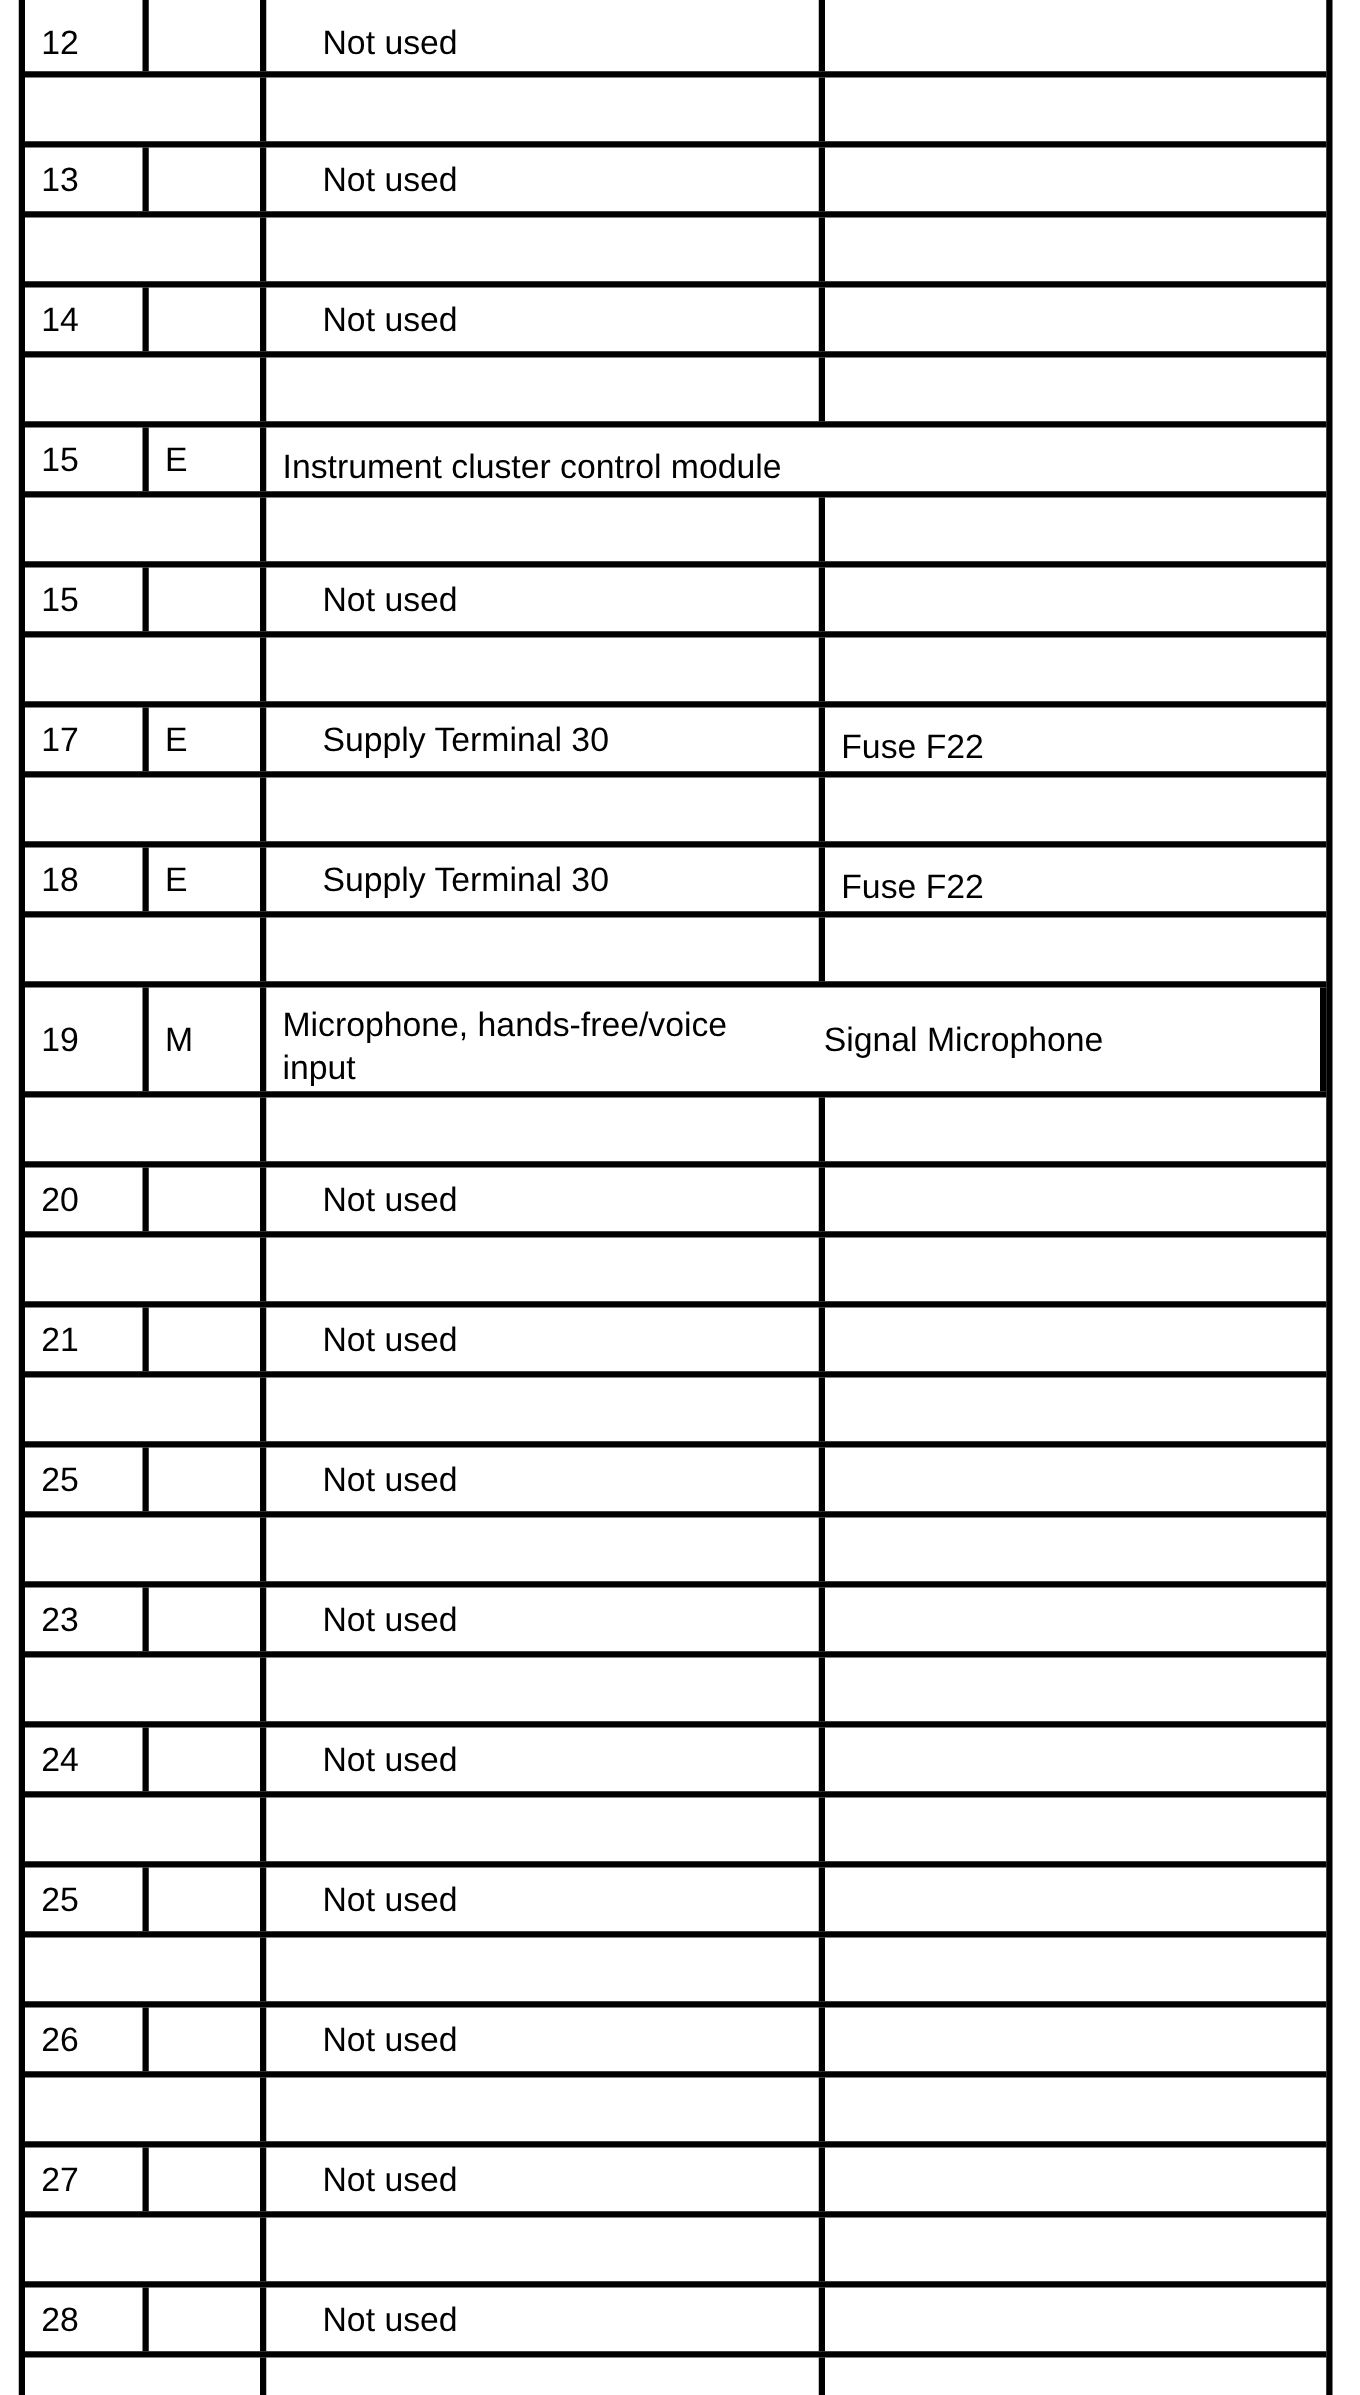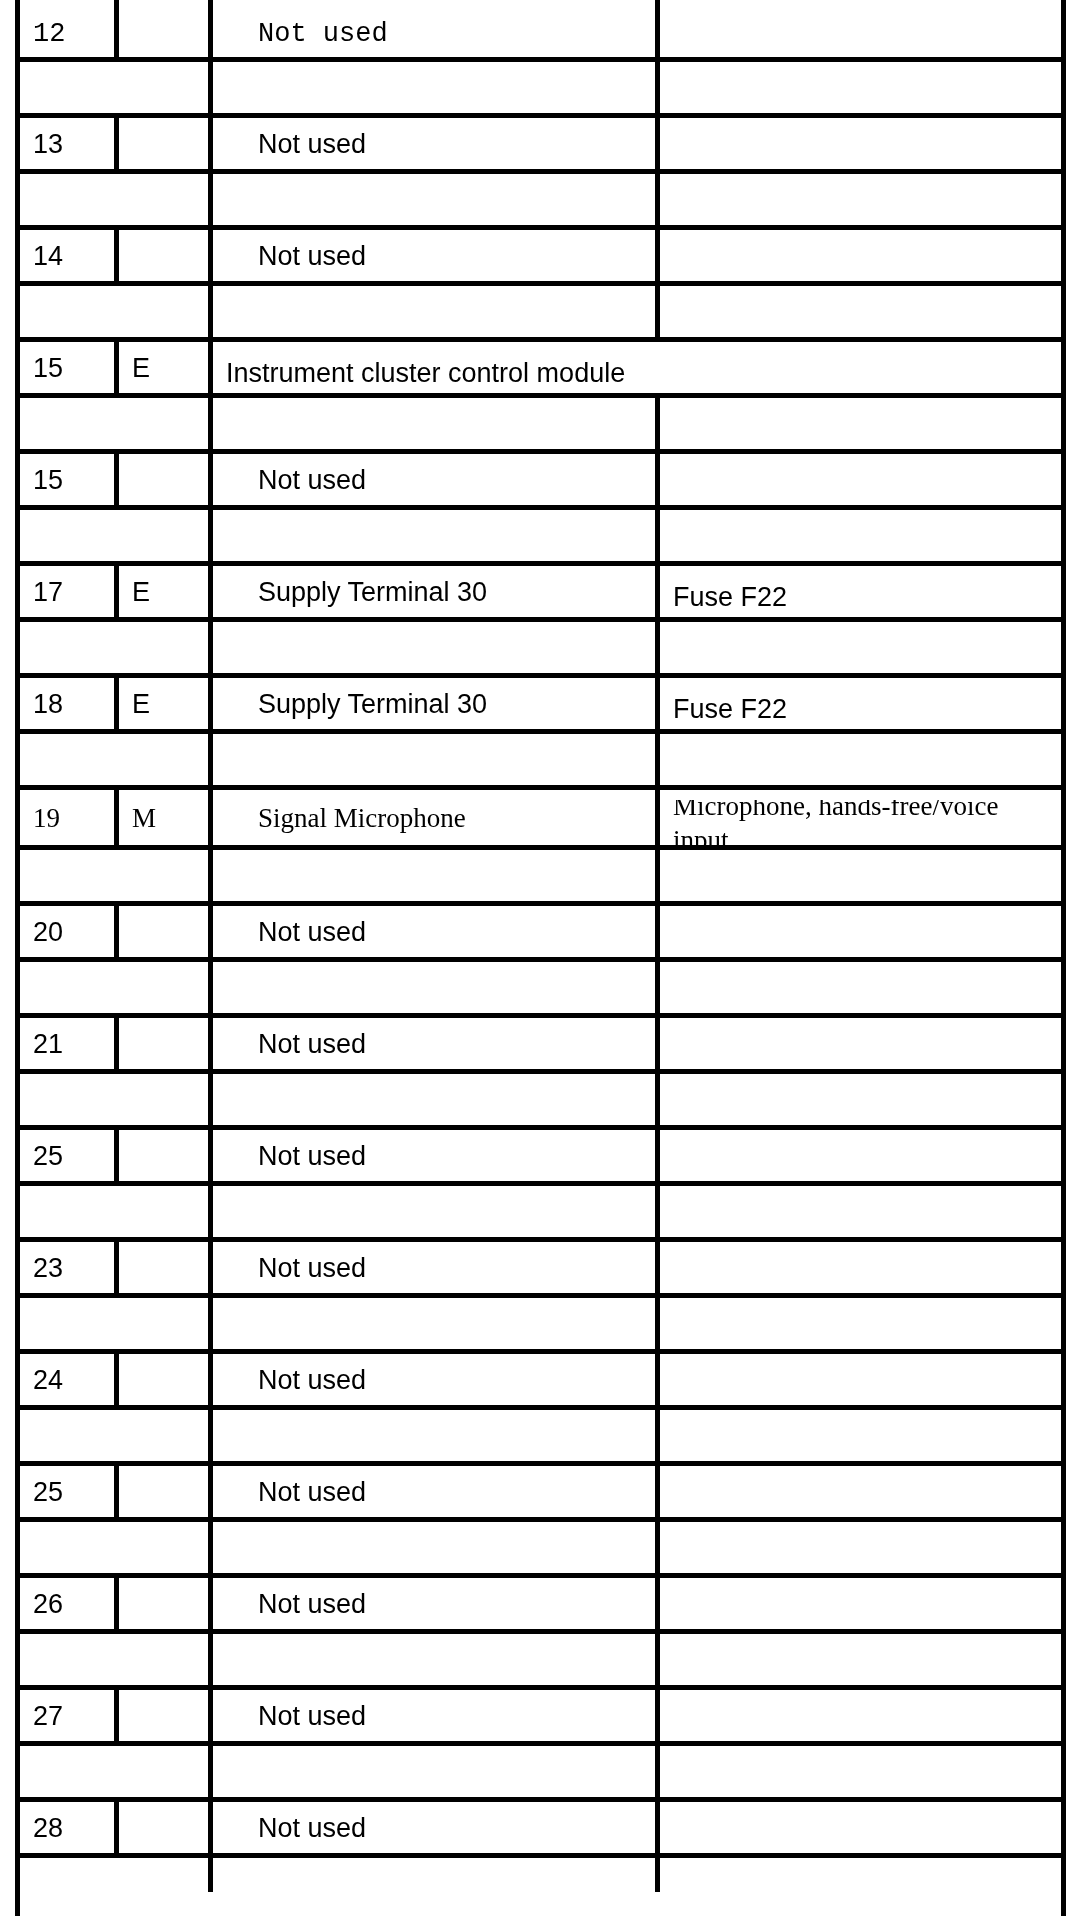--- a/index.html
+++ b/index.html
@@ -19,40 +19,40 @@
     border-left: 5px solid #000;
     border-right: 5px solid #000;
   }
   .row {
     display: flex;
     box-sizing: border-box;
     border-bottom: 5px solid #000;
   }
   .row.data { height: 56px; }
   .row.data.r-first { height: 62px; }   
-  .row.data.r-tall { height: 60px; font-family: Liberation Serif, serif; }    
+  .row.data.r-tall { height: 88px; }    
   .row.sp { height: 56px; }
   .row.sp.sp-last { height: 34px; border-bottom: none; } 
   .cell {
     box-sizing: border-box;
     display: flex;
     align-items: center;
     padding-left: 13px;
     padding-right: 10px;
     font-size: 27px;
     line-height: 34px;
     overflow: hidden;
     white-space: normal;
   }
   .c1  { width: 99px;  border-right: 5px solid #000; }
   .c2  { width: 94px;  border-right: 5px solid #000; }
   .c3  { width: 415px; border-right: 5px solid #000; margin-left: 32px; }
   .c4  { flex: 1; margin-top: 10px; }
   .c12 { width: 193px; border-right: 5px solid #000; } 
-  .r-first .cell { padding-top: 10px; font-family: Liberation Mono, monospace; } 
+  .r-first .cell { padding-top: 10px; } 
 </style>
 </head>
 <body>
 
 <div class="table-wrap">
 
   <div class="row-group">
     <div class="row data r-first">
       <div class="cell c1">12</div>
       <div class="cell c2"></div>
@@ -146,22 +146,22 @@
       <div class="cell c12"></div>
       <div class="cell c3"></div>
       <div class="cell c4"></div>
     </div>
   </div>
 
   <div class="row-group">
     <div class="row data r-tall">
       <div class="cell c1">19</div>
       <div class="cell c2">M</div>
+      <div class="cell c4">Microphone, hands-free/voice input</div>
       <div class="cell c3">Signal Microphone</div>
-      <div class="cell c4">Microphone, hands-free/voice input</div>
     </div>
     <div class="row sp">
       <div class="cell c12"></div>
       <div class="cell c3"></div>
       <div class="cell c4"></div>
     </div>
   </div>
 
   <div class="row-group">
     <div class="row data">

